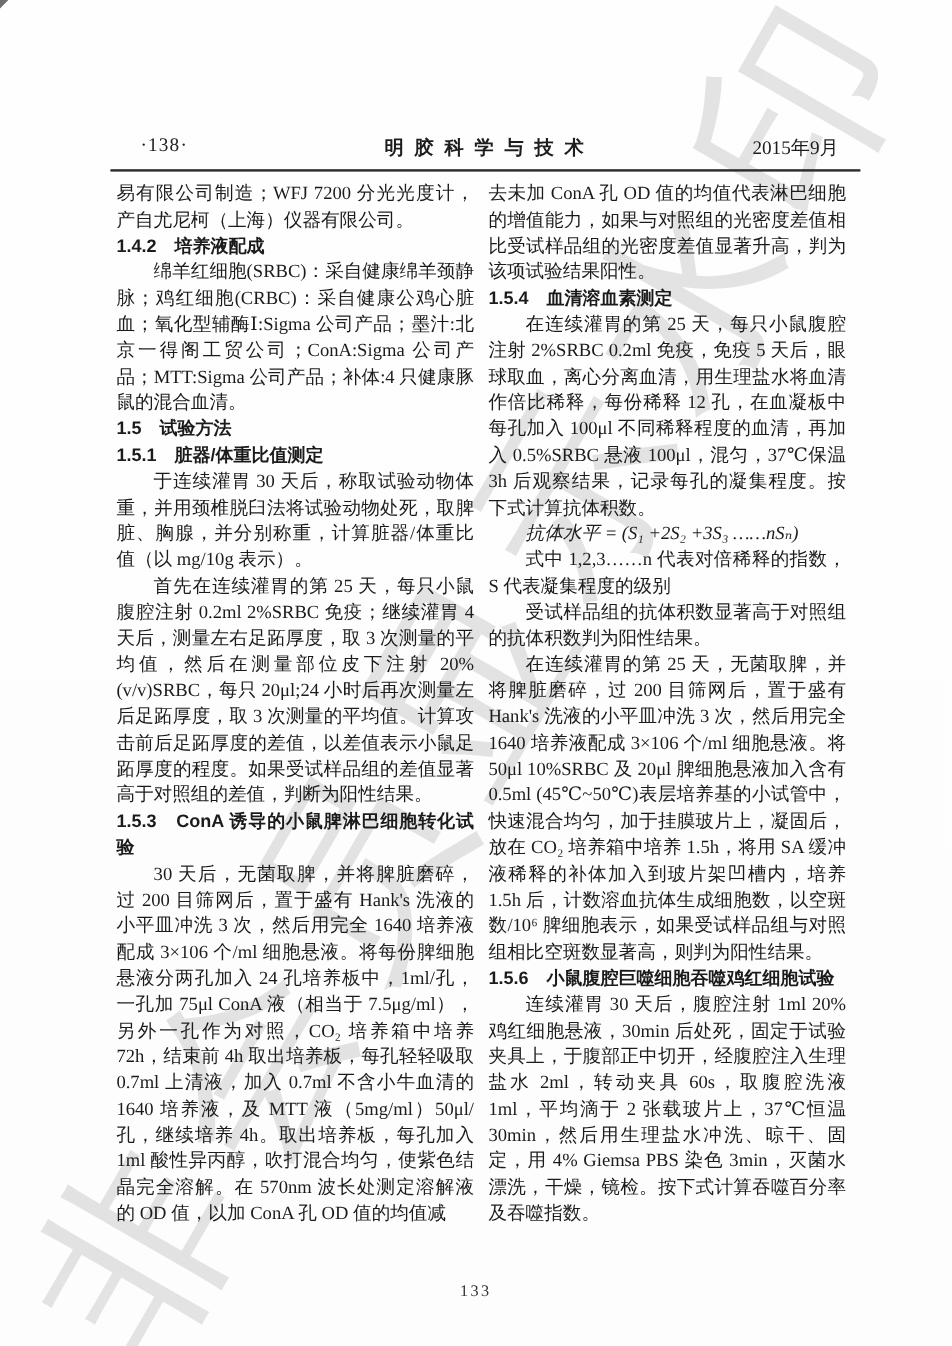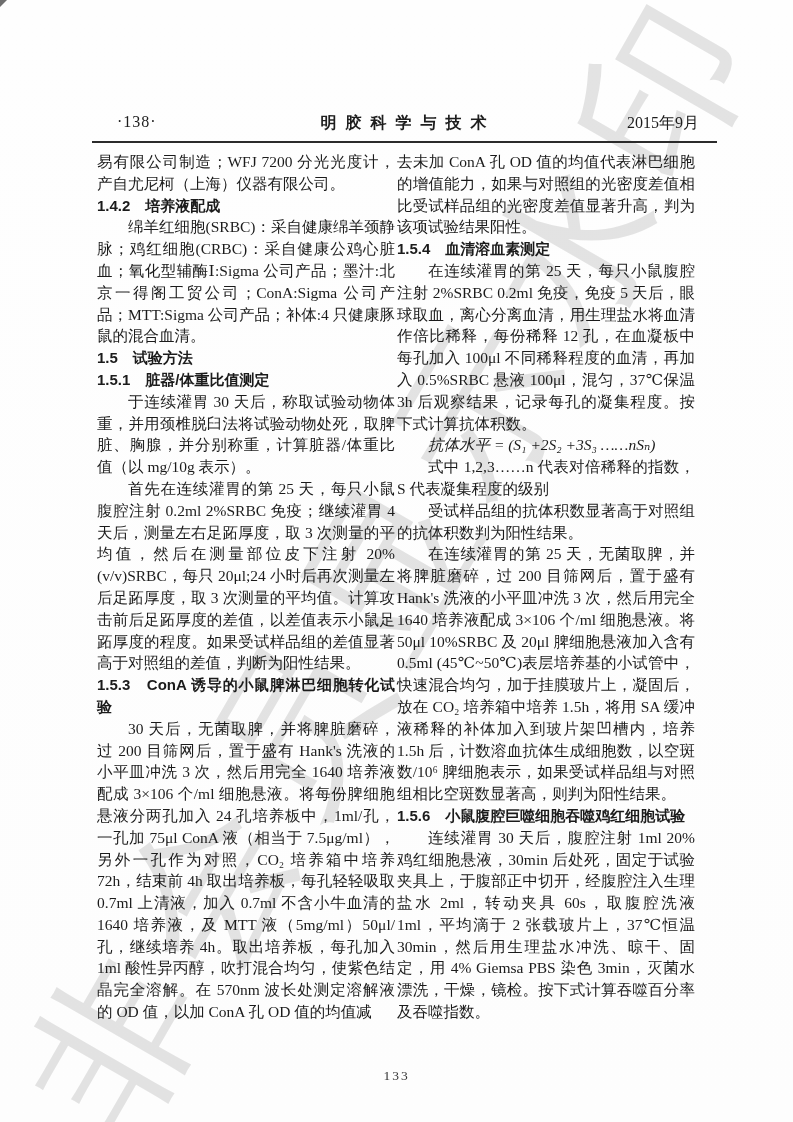--- a/index.html
+++ b/index.html
@@ -35,21 +35,21 @@
   }
   .h-left  { flex: 1; text-align: left; padding-left: 20px; letter-spacing: 1px; }
   .h-center{ flex: 2; text-align: center; letter-spacing: 9px; font-weight: 700; }
   .h-right { flex: 1; text-align: right; padding-right: 14px; }
   .rule {
     position: absolute; top: 141px; left: 92px; width: 625px;
     border-top: 2.6px solid #2b2b2b; z-index: 2;
   }
   .columns {
     position: absolute; top: 151px; left: 97px; width: 616px;
-    display: flex; gap: 2px; z-index: 2;
+    display: flex; gap: 12px; z-index: 2;
   }
   .col {
     width: 298px;
     font-size: 15.5px; line-height: 21.8px;
     color: #1b1b1b; text-align: justify;
   }
   .col p { margin: 0; }
   .body-p { text-indent: 2em; }
   .cont-p { text-indent: 0; }
   .formula-p { text-indent: 2em; font-style: italic; }

